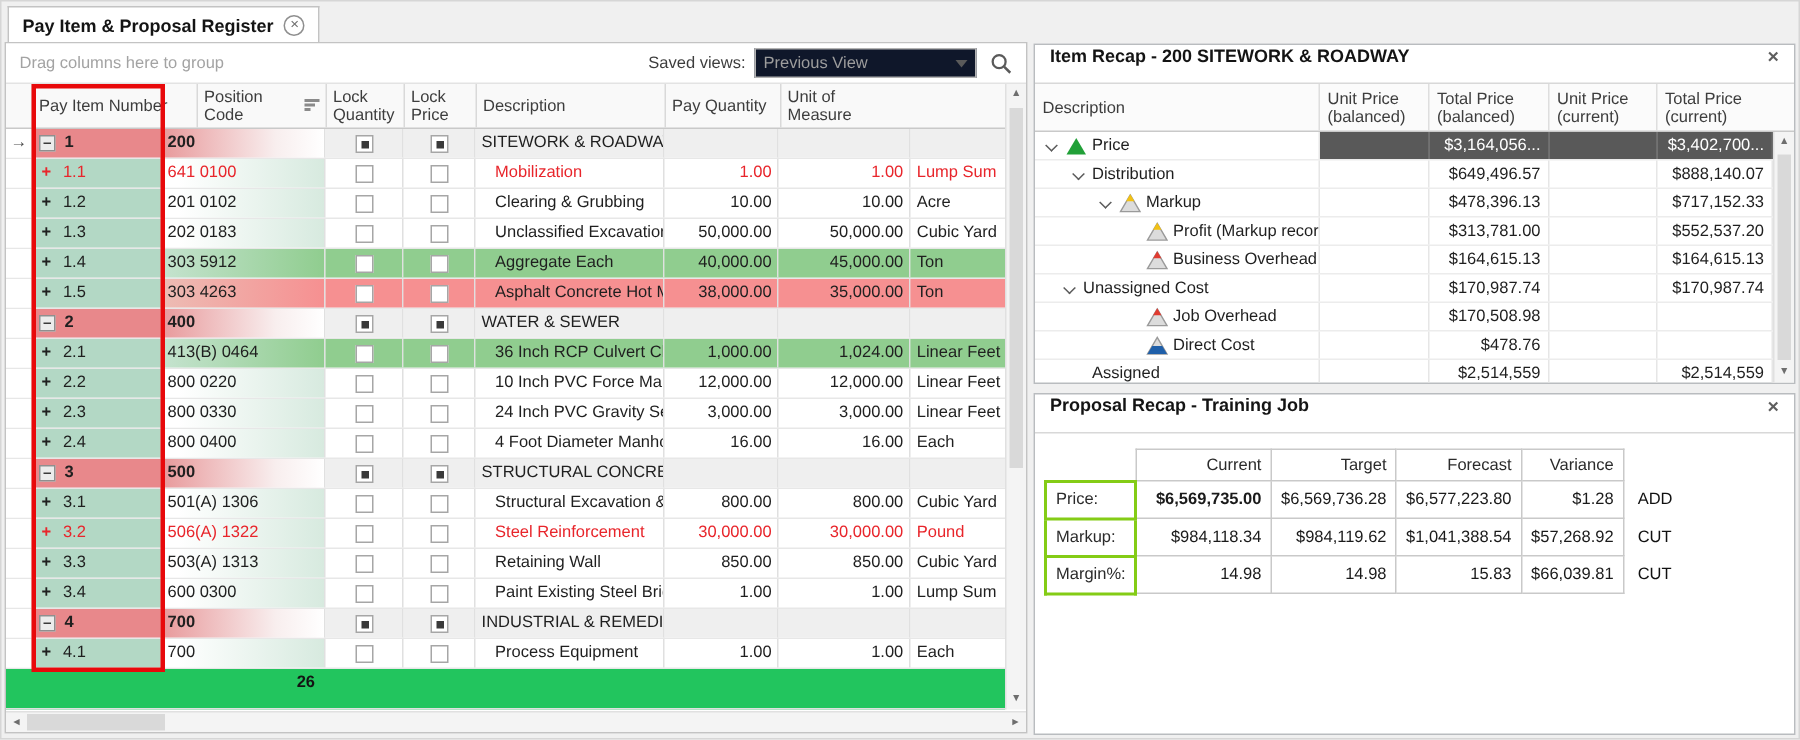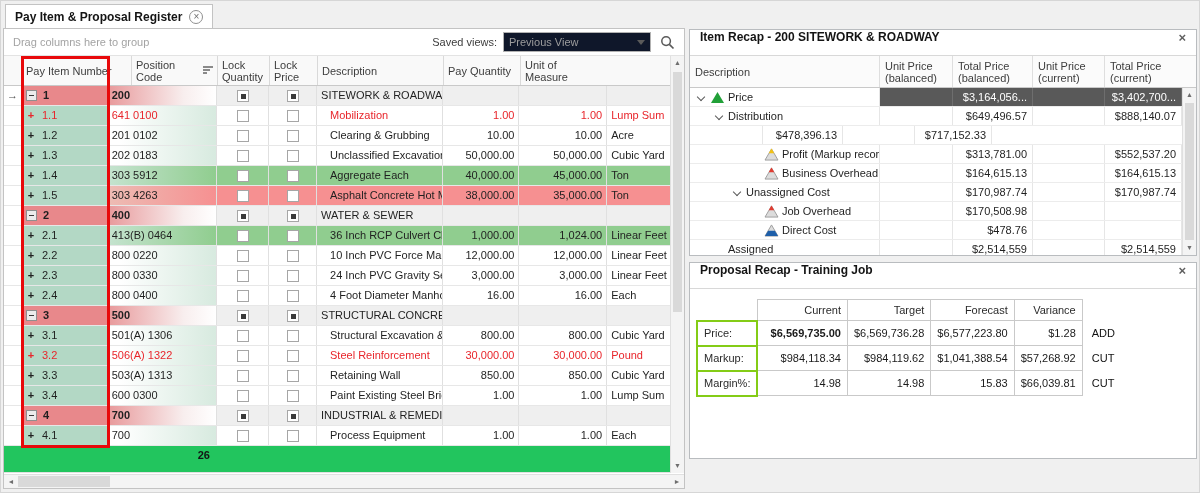--- a/index.html
+++ b/index.html
@@ -108,21 +108,21 @@
   .chev::after { content:""; position:absolute; left:3px; top:3px; width:5px; height:5px;
                  border-left:1px solid #5a5a5a; border-bottom:1px solid #5a5a5a; transform:rotate(-45deg); }
   .chev-sp { width:12px; flex:none; }
   .tri { width:15px; height:13px; flex:none; }
   .ir-vscroll { position:absolute; right:0; top:58px; bottom:0; width:14px; background:#f4f4f4; border-left:1px solid #e0e0e0; }
   .ir-vscroll .thumb { position:absolute; left:2px; right:2px; top:15px; bottom:15px; background:#d9d9d9; }
   .ir-vscroll .arr { color:#6e6e6e; font-size:7px; text-align:center; line-height:14px; height:14px; }
   .ir-vscroll .arr.down { position:absolute; bottom:0; width:100%; }
 
   
-  .proposal-recap { left:688px; top:261px; width:508px; height:197px; }
+  .proposal-recap { left:688px; top:261px; width:508px; height:228px; }
   .ptable { border-collapse:collapse; margin:10px 0 0 6px; }
   .ptable td, .ptable th { font-size:11px; font-weight:normal; }
   .ph { border:1px solid #c9c9c9; height:21px; text-align:right; padding:0 6px; color:#2b2b2b; }
   .corner { border:none; width:58px; }
   .plabel { border:2px solid #84cc16; width:58px; text-align:left; padding:0 6px; color:#2b2b2b; }
   .pval { border:1px solid #c9c9c9; text-align:right; padding:0 6px; height:25px; color:#1a1a1a; }
   .pv-cur{width:90px;} .pv-tgt{width:78px;} .pv-fc{width:78px;} .pv-var{width:66px;}
   .pval.b { font-weight:bold; }
   .paction { border:none; font-weight:bold; padding-left:9px; color:#111; }
 </style>
@@ -545,20 +545,28 @@
           <div class="ic iw-desc ic-desc" style="padding-left:23px">
             <span class="chev"></span>
             <span>Distribution</span>
           </div>
           <div class="ic iw-upb num val"></div>
           <div class="ic iw-tpb num val"><span>$649,496.57</span></div>
           <div class="ic iw-upc num val"></div>
           <div class="ic iw-tpc num val"><span>$888,140.07</span></div>
         </div>
         <div class="irow">
+          <div class="ic iw-desc ic-desc" style="padding-left:41px">
+            <span class="chev"></span>
+            <svg class="tri" viewBox="0 0 16 14">
+              <polygon points="8,1 15,13 1,13" fill="#dcdcdc" stroke="#9a9a9a"></polygon>
+              <polygon points="8,0.5 11,5.6 5,5.6" fill="#f2c114"></polygon>
+            </svg>
+            <span>Markup</span>
+          </div>
           <div class="ic iw-upb num val"></div>
           <div class="ic iw-tpb num val"><span>$478,396.13</span></div>
           <div class="ic iw-upc num val"></div>
           <div class="ic iw-tpc num val"><span>$717,152.33</span></div>
         </div>
         <div class="irow">
           <div class="ic iw-desc ic-desc" style="padding-left:59px">
             <span class="chev-sp"></span>
             <svg class="tri" viewBox="0 0 16 14">
               <polygon points="8,1 15,13 1,13" fill="#dcdcdc" stroke="#9a9a9a"></polygon>
@@ -579,21 +587,21 @@
               <polygon points="8,0.5 11,5.6 5,5.6" fill="#e03c31"></polygon>
             </svg>
             <span>Business Overhead</span>
           </div>
           <div class="ic iw-upb num val"></div>
           <div class="ic iw-tpb num val"><span>$164,615.13</span></div>
           <div class="ic iw-upc num val"></div>
           <div class="ic iw-tpc num val"><span>$164,615.13</span></div>
         </div>
         <div class="irow">
-          <div class="ic iw-desc ic-desc" style="padding-left:41px">
+          <div class="ic iw-desc ic-desc" style="padding-left:17px">
             <span class="chev"></span>
             <span>Unassigned Cost</span>
           </div>
           <div class="ic iw-upb num val"></div>
           <div class="ic iw-tpb num val"><span>$170,987.74</span></div>
           <div class="ic iw-upc num val"></div>
           <div class="ic iw-tpc num val"><span>$170,987.74</span></div>
         </div>
         <div class="irow">
           <div class="ic iw-desc ic-desc" style="padding-left:59px">

